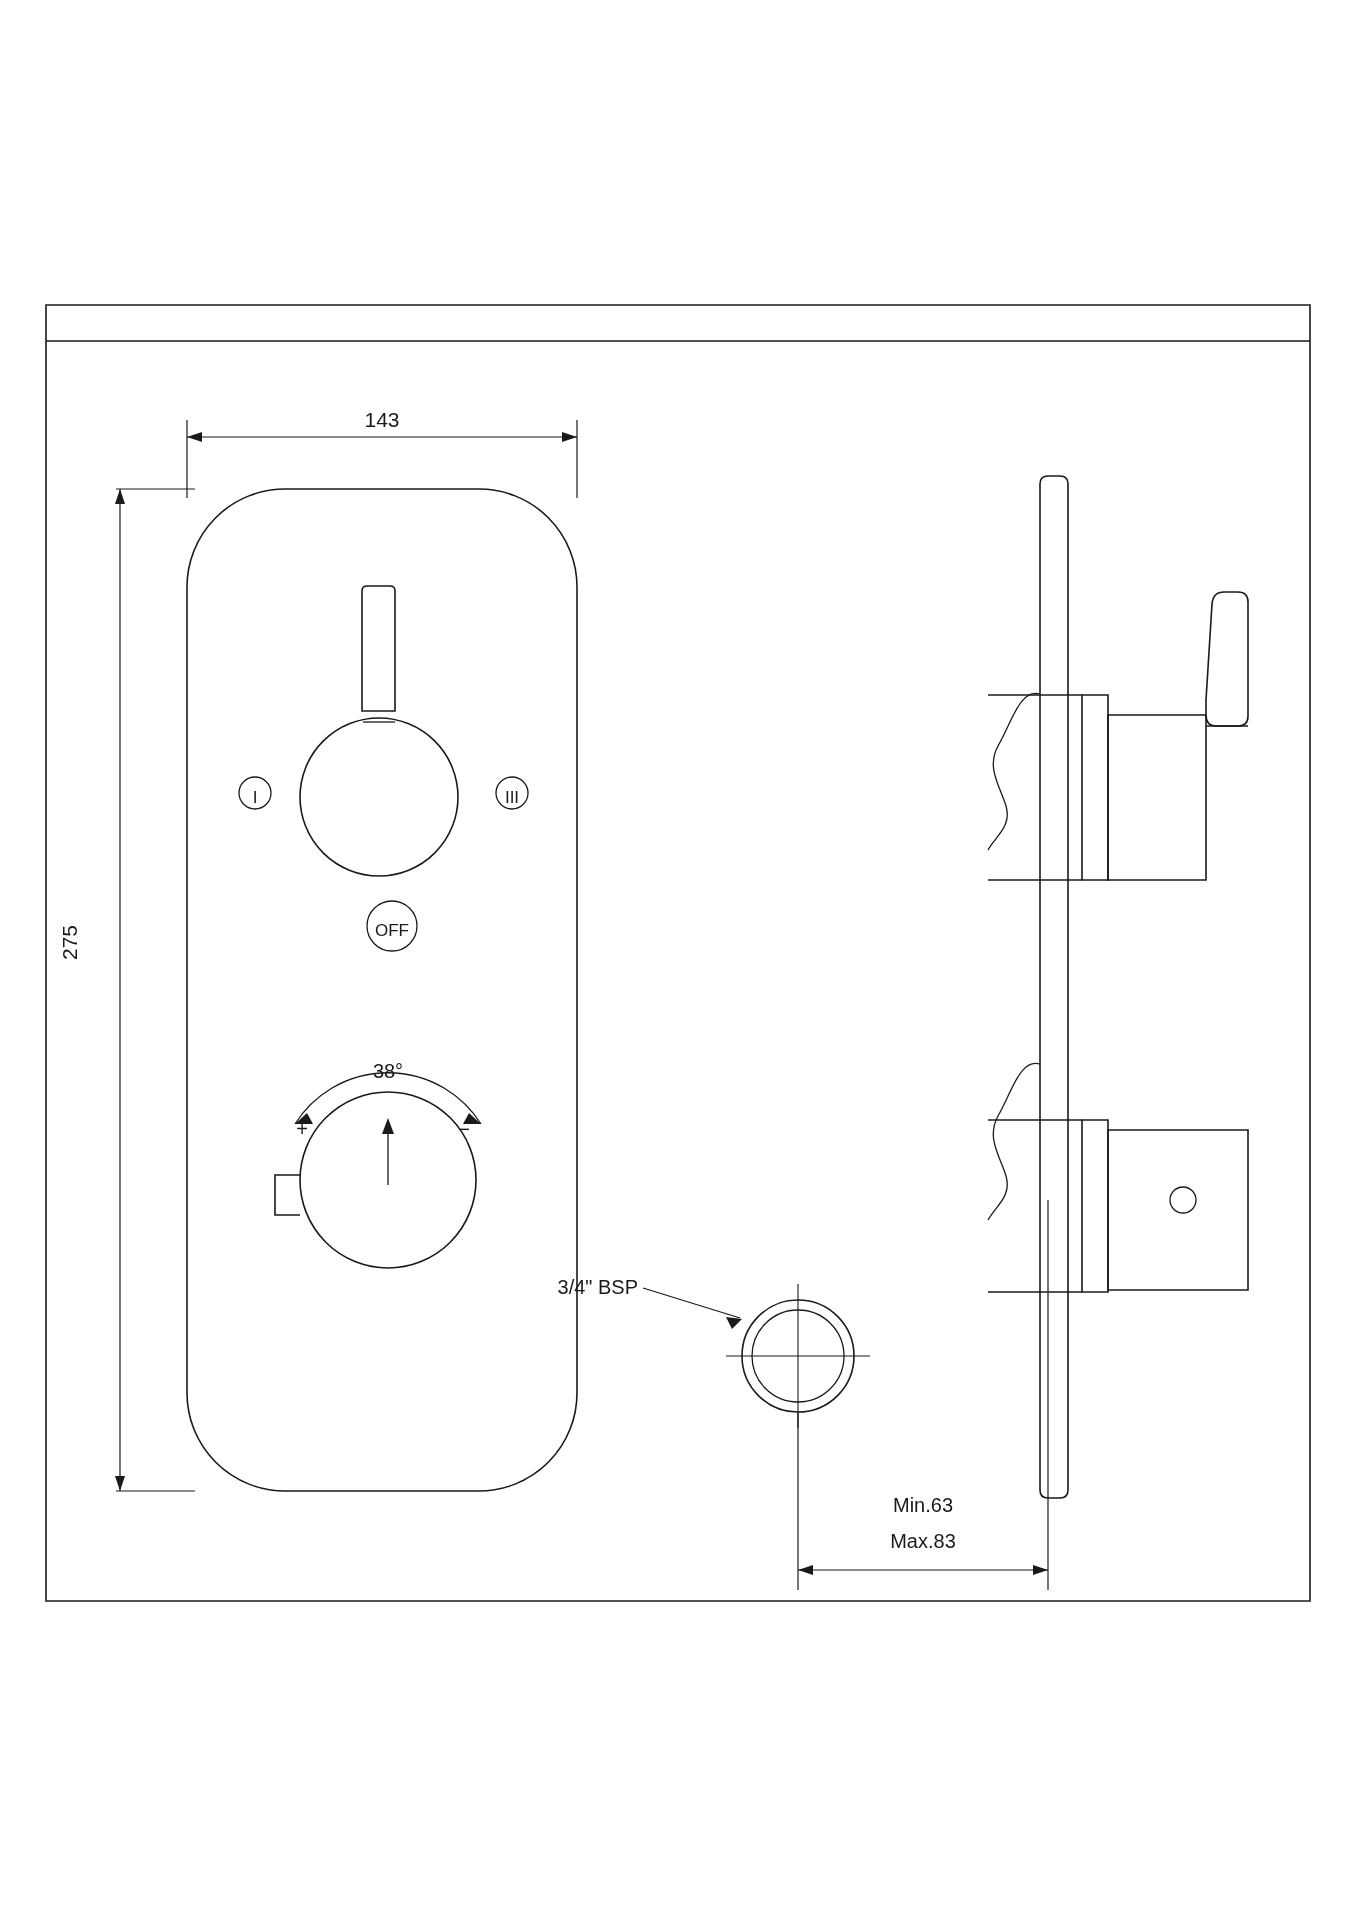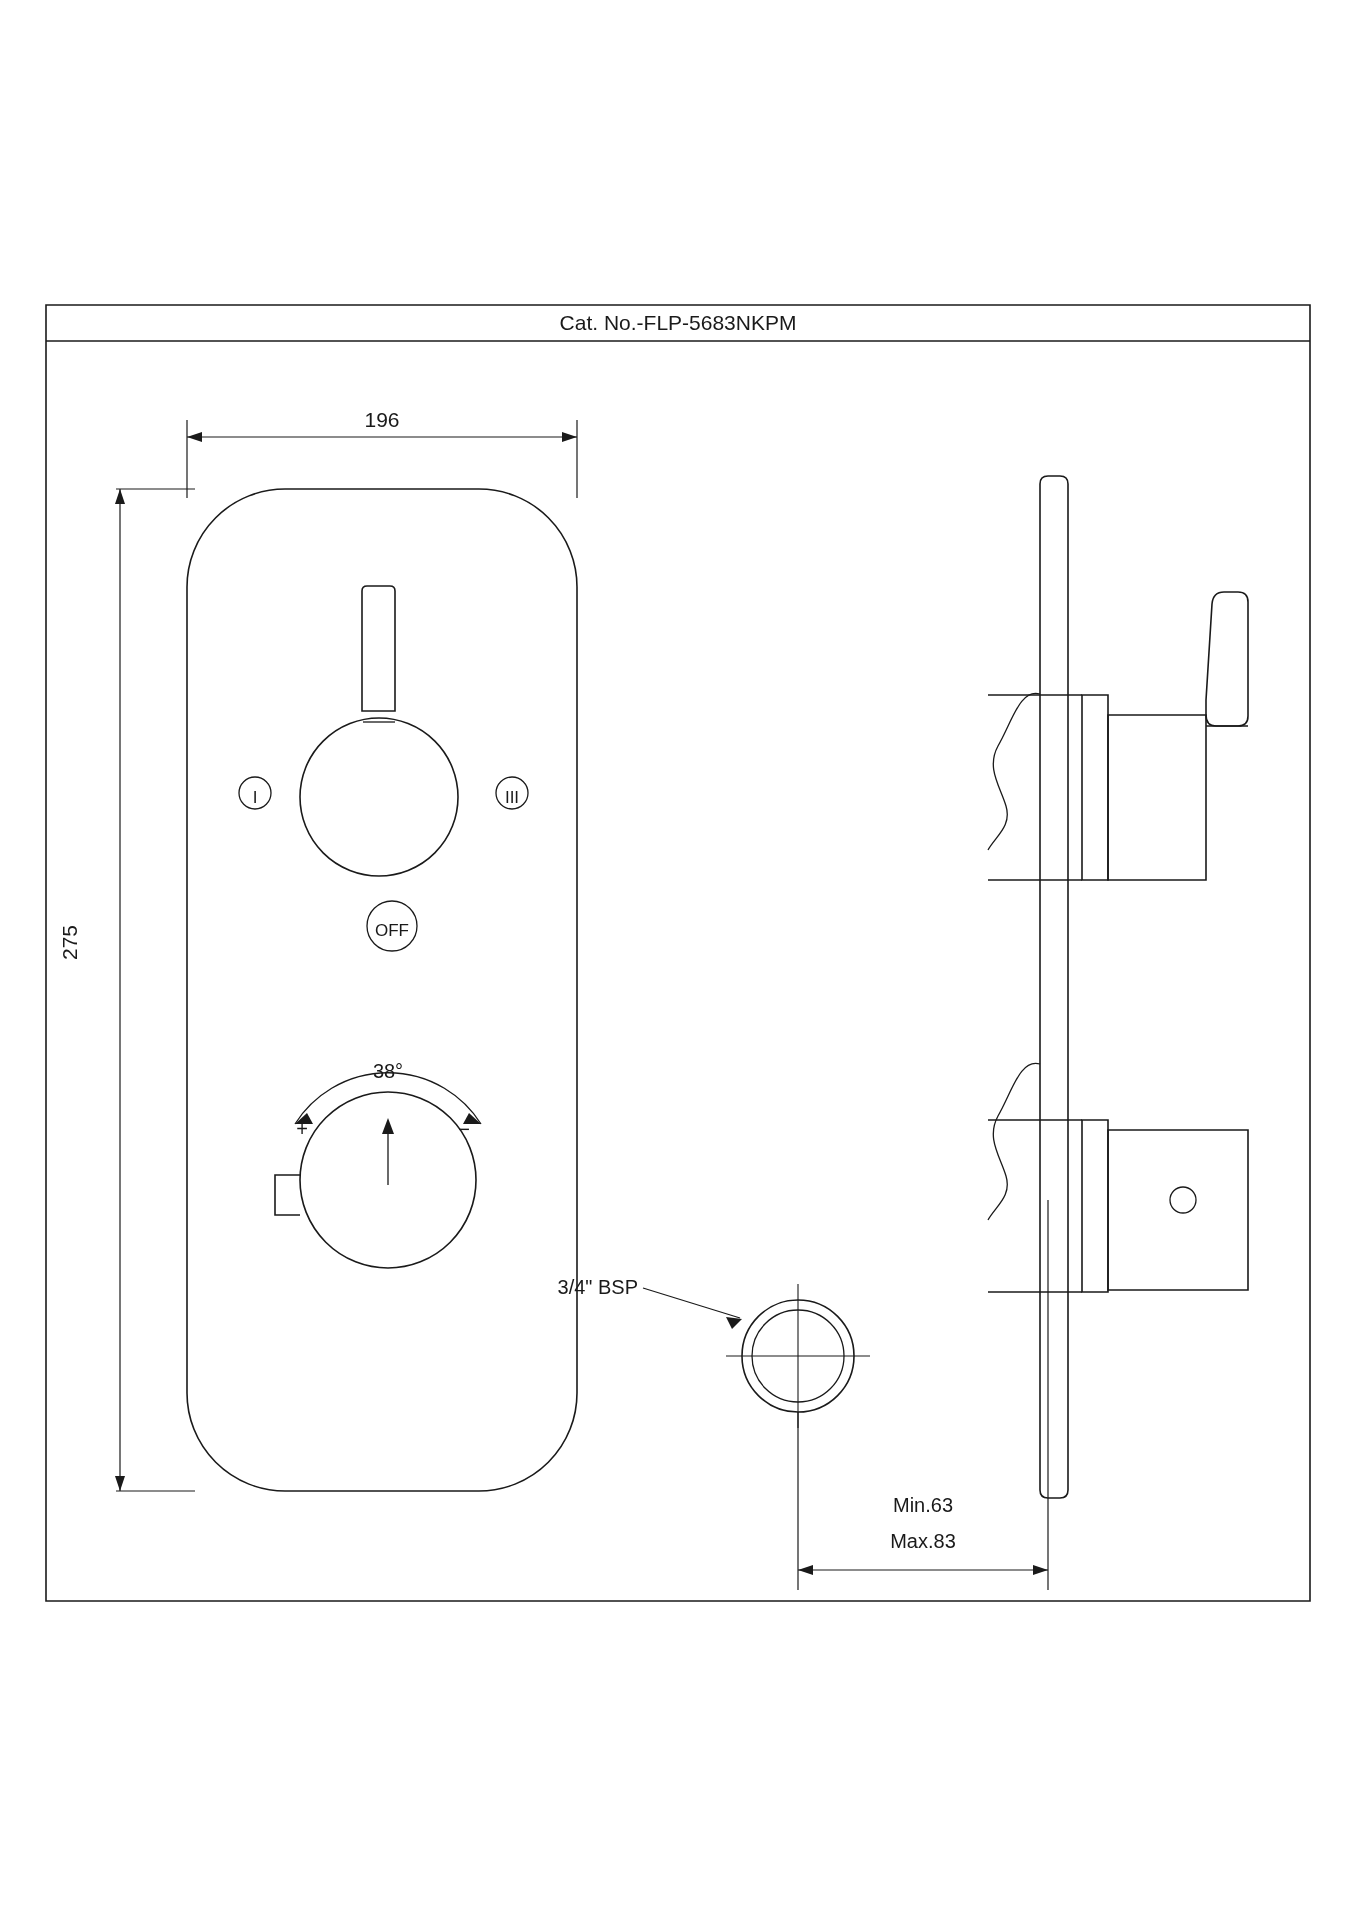--- a/index.html
+++ b/index.html
@@ -127,25 +127,21 @@
     <path d="M 1206 726 L 1248 726" class="ln-thin"></path>
 
     <line x1="988" y1="1120" x2="1082" y2="1120" class="ln"></line>
     <line x1="988" y1="1292" x2="1082" y2="1292" class="ln"></line>
     <rect x="1082" y="1120" width="26" height="172" class="ln"></rect>
     <rect x="1108" y="1130" width="140" height="160" class="ln"></rect>
     <circle cx="1183" cy="1200" r="13" class="ln-thin"></circle>
 
   </svg>
 
-  <div style="position:absolute; left:46px; top:305px; width:1264px; height:36px;
-              display:flex; align-items:center; justify-content:center;">
-    <span class="t-title" style="font-size:21px;">Cat. No.-FLP-5683NKPM</span>
-  </div>
 
   <div style="position:absolute; left:287px; top:408px; width:190px; text-align:center;">
-    <span style="font-size:21px;">196</span>
+    <span style="font-size:21px;">143</span>
   </div>
 
   <div style="position:absolute; left:58px; top:960px; transform:rotate(-90deg); transform-origin:left top;">
     <span style="font-size:21px;">275</span>
   </div>
 </div>
 
 </body></html>

